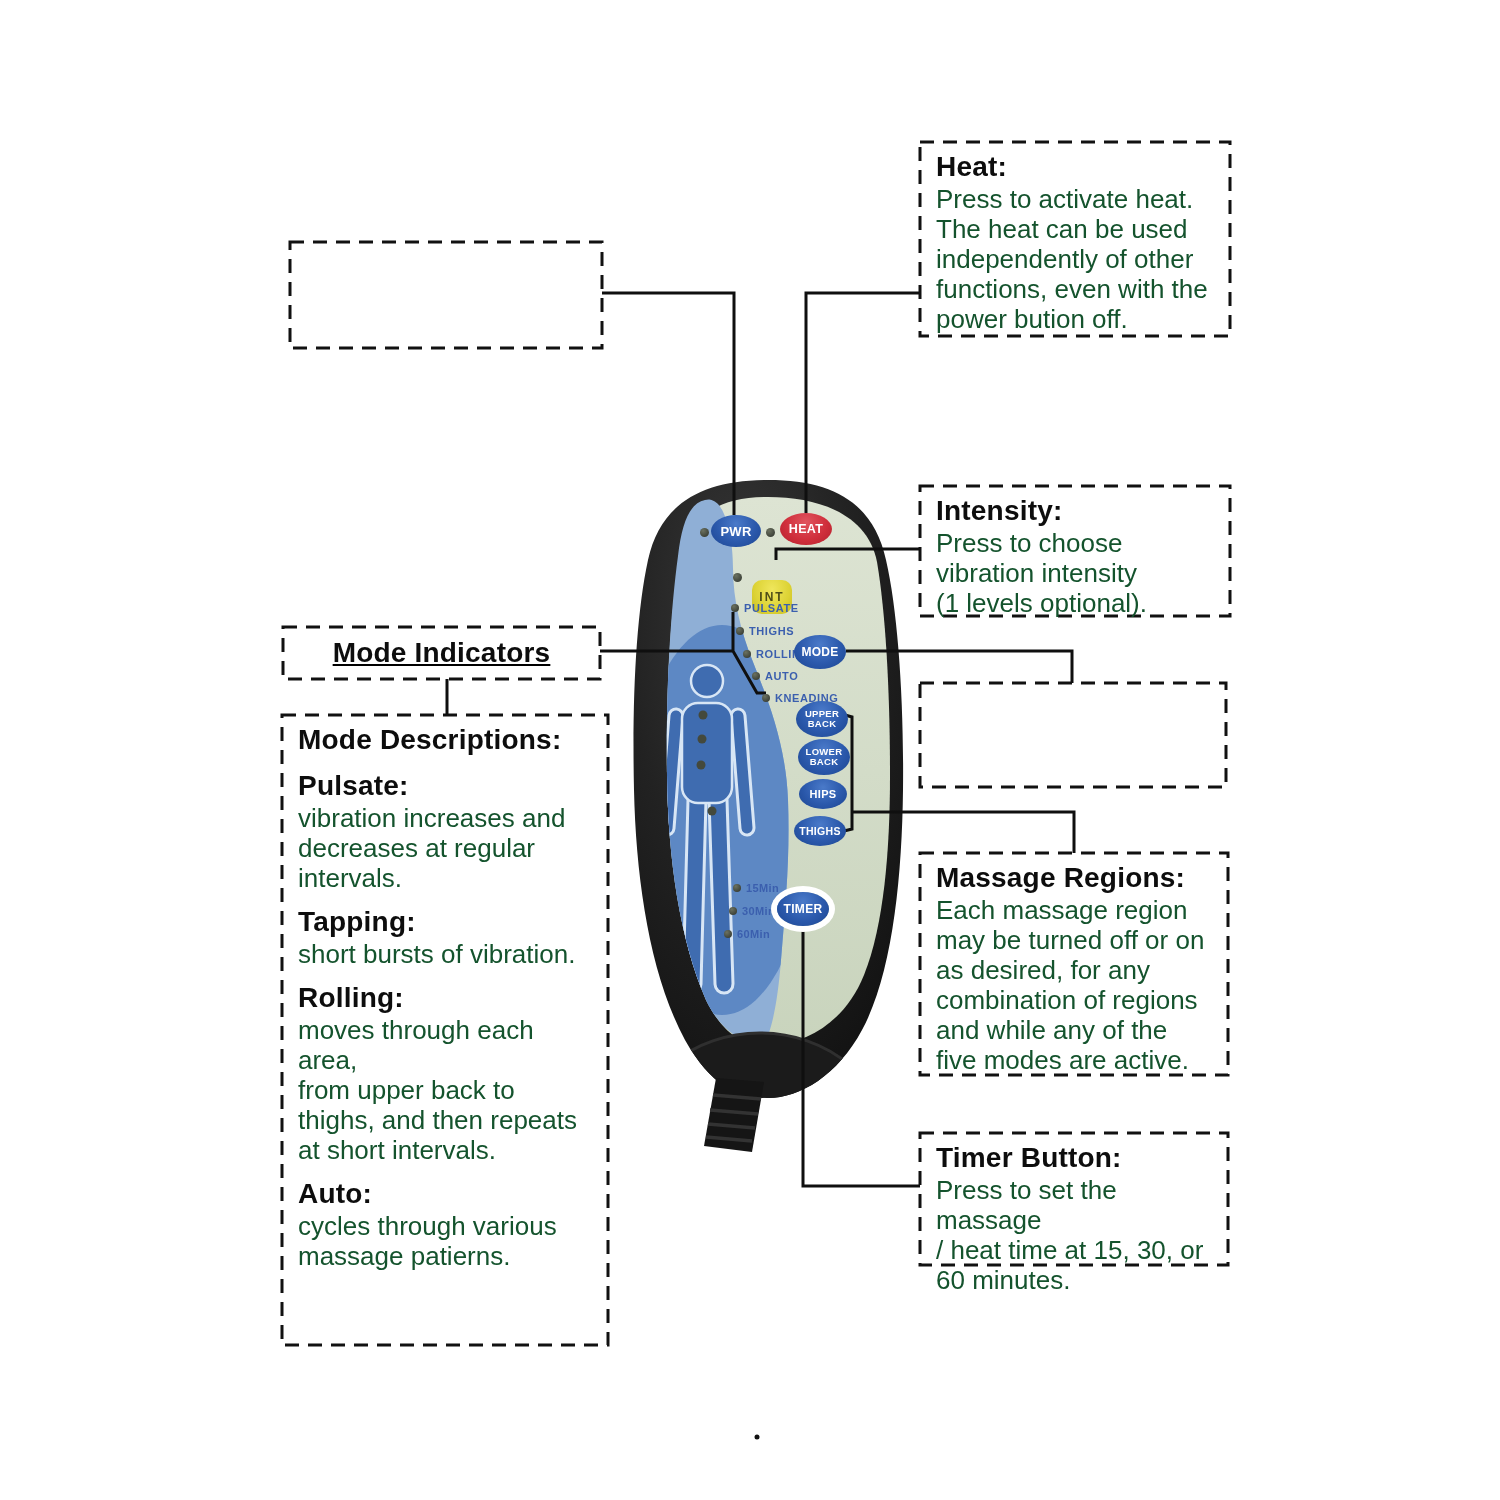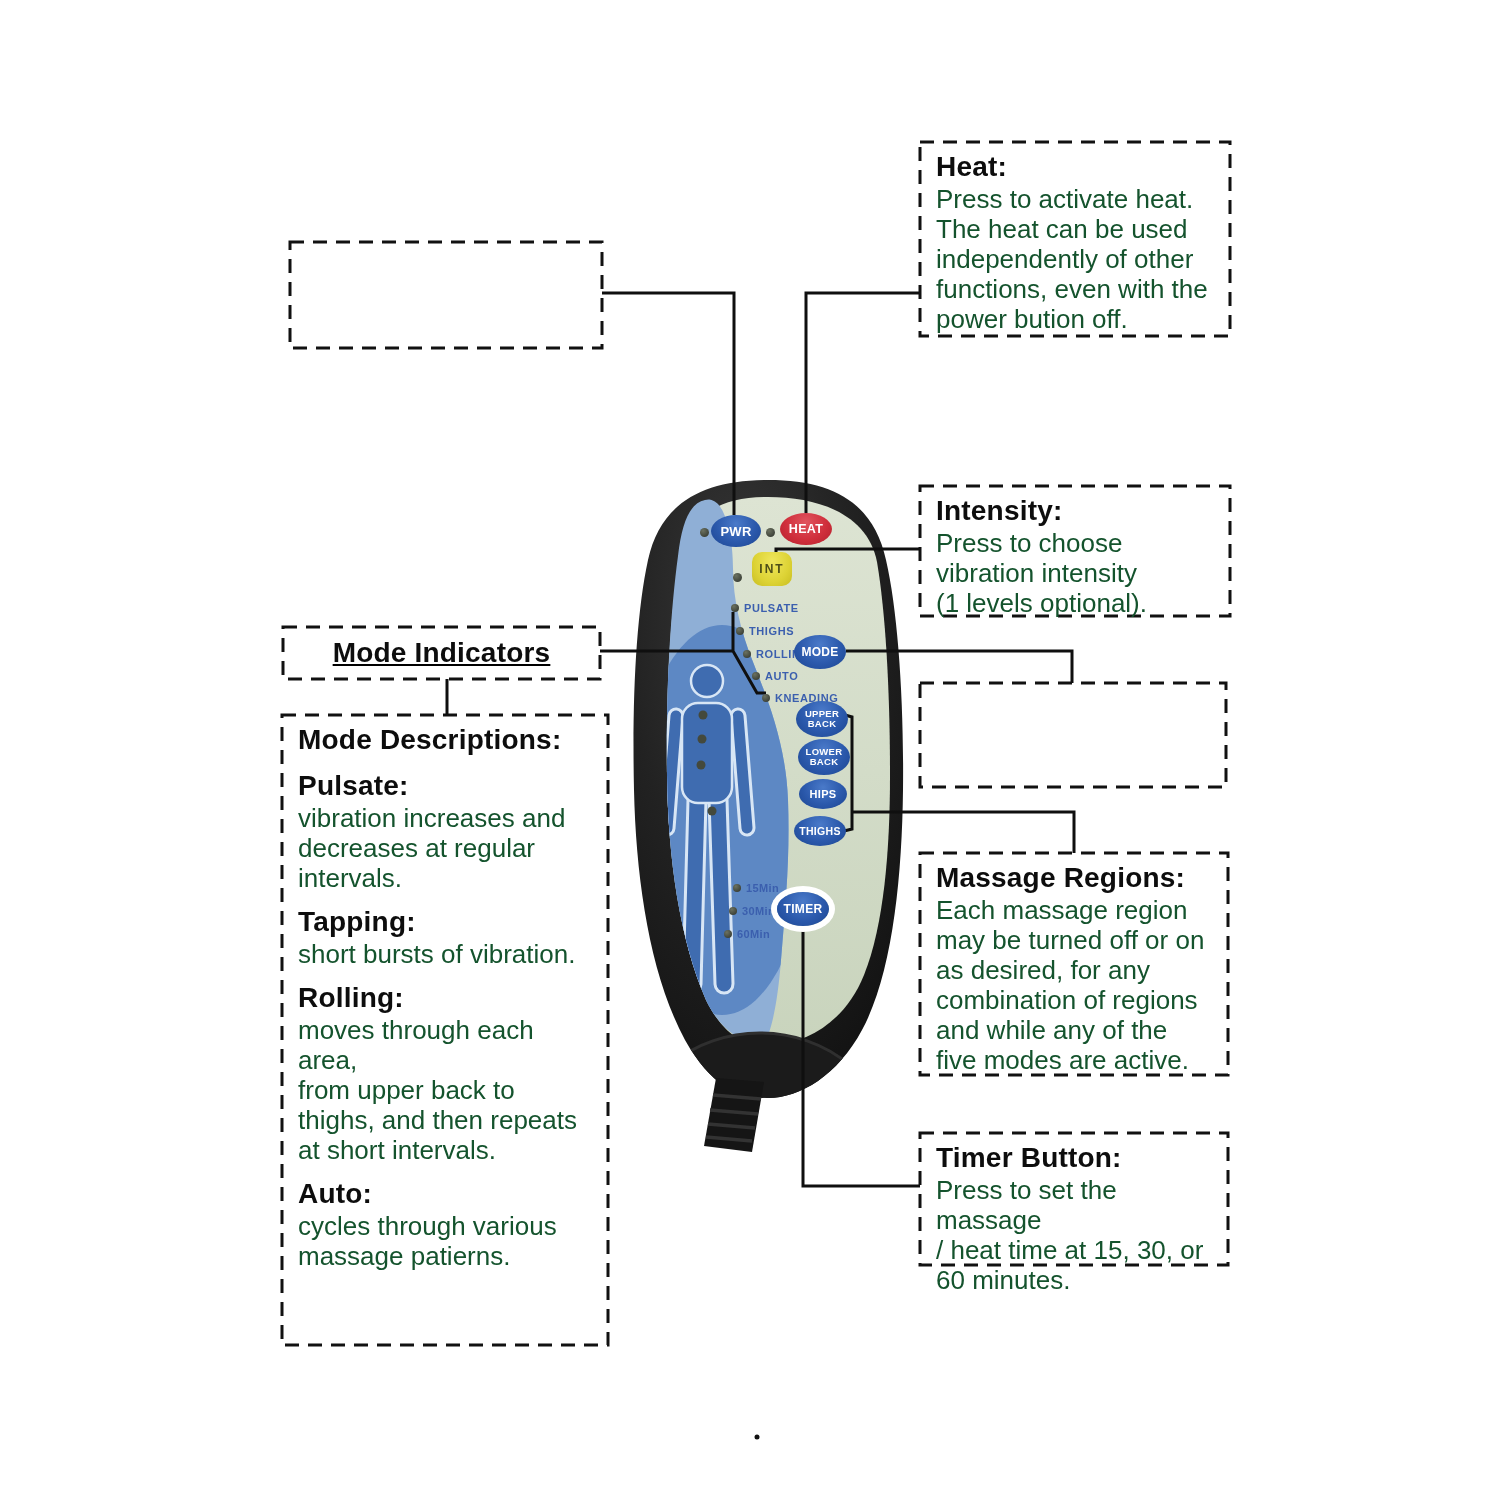--- a/index.html
+++ b/index.html
@@ -172,21 +172,21 @@
     <div class="cb">Press to set the massage
 / heat time at 15, 30, or
 60 minutes.</div>
   </div>
 
   <div class="led" style="left:700px;top:528px"></div>
   <div class="dbtn b-blue" style="left:711px;top:515px;width:50px;height:32px;font-size:13px">PWR</div>
   <div class="led" style="left:766px;top:528px"></div>
   <div class="dbtn b-red" style="left:780px;top:513px;width:52px;height:32px;font-size:12.5px">HEAT</div>
   <div class="led" style="left:733px;top:573px"></div>
-  <div class="dbtn b-yellow" style="left:752px;top:552px;width:40px;height:34px;font-size:12px;letter-spacing:2px">INT</div>
+  <div class="dbtn b-yellow" style="left:752px;top:580px;width:40px;height:34px;font-size:12px;letter-spacing:2px">INT</div>
 
   <div class="led" style="left:731px;top:604px;width:8px;height:8px"></div>
   <div class="ind-label" style="left:744px;top:602px">PULSATE</div>
   <div class="led" style="left:736px;top:627px;width:8px;height:8px"></div>
   <div class="ind-label" style="left:749px;top:625px">THIGHS</div>
   <div class="led" style="left:743px;top:650px;width:8px;height:8px"></div>
   <div class="ind-label" style="left:756px;top:648px">ROLLING</div>
   <div class="led" style="left:752px;top:672px;width:8px;height:8px"></div>
   <div class="ind-label" style="left:765px;top:670px">AUTO</div>
   <div class="led" style="left:762px;top:694px;width:8px;height:8px"></div>

